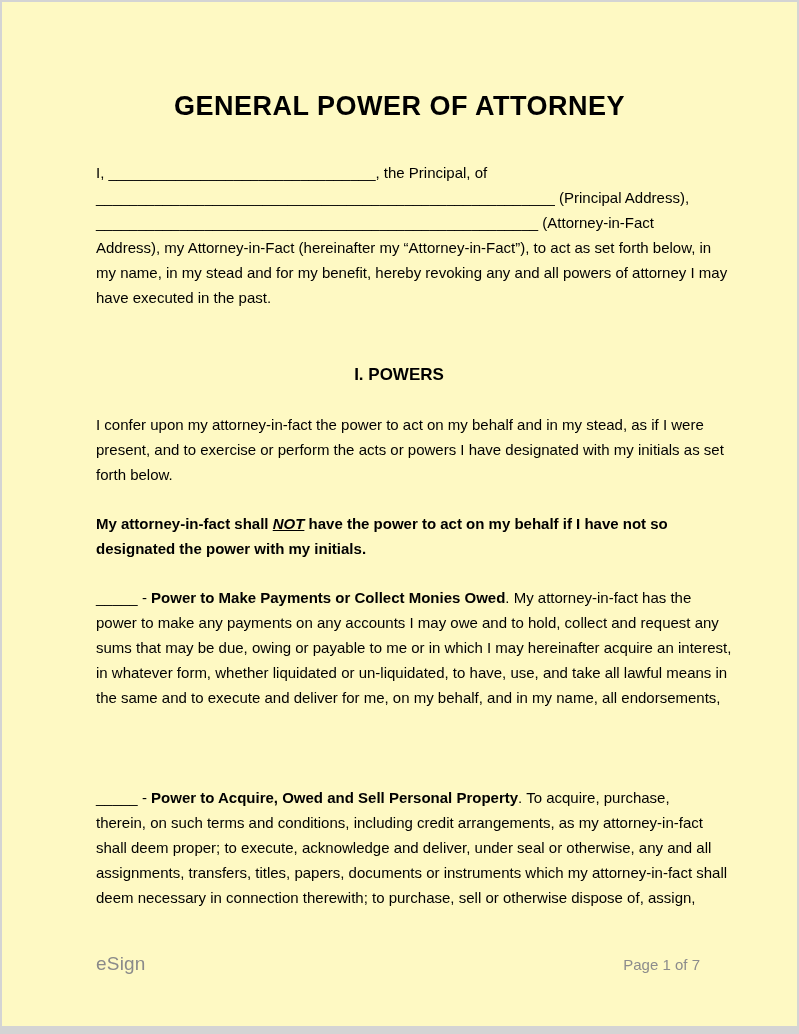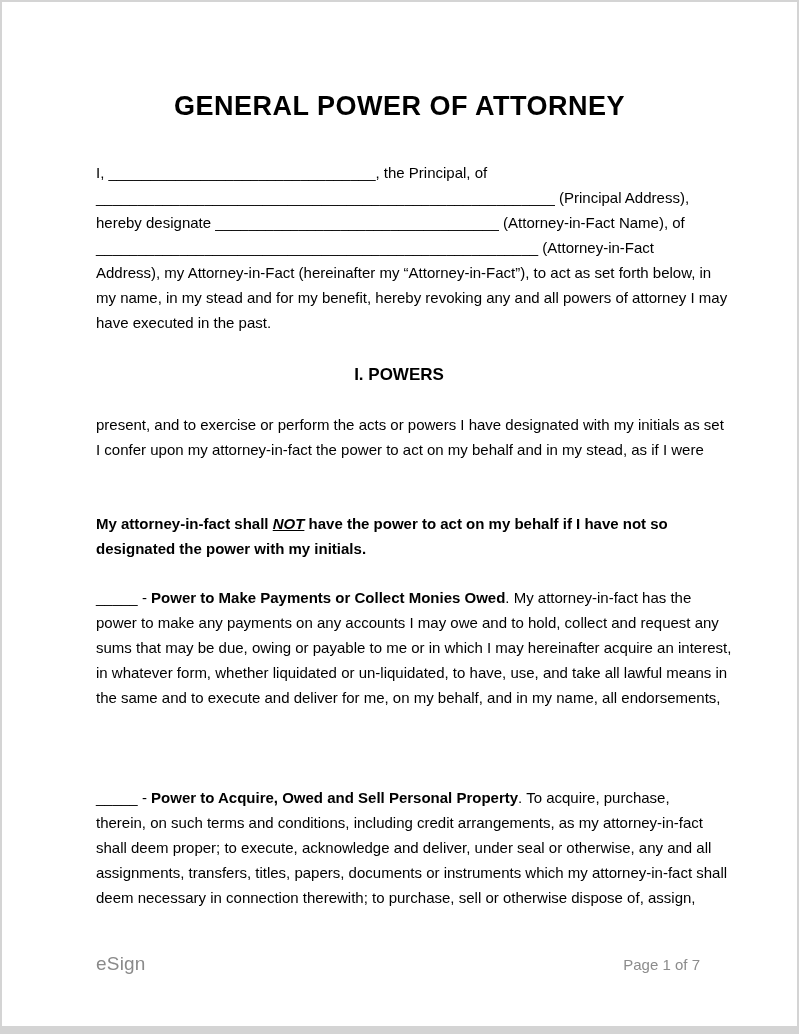--- a/index.html
+++ b/index.html
@@ -6,21 +6,21 @@
   body {
     width: 799px; height: 1034px;
     background: #d4d4d4;
     position: relative;
     overflow: hidden;
     font-family: "Liberation Sans", "DejaVu Sans", sans-serif;
   }
   .page {
     position: absolute;
     left: 2px; top: 2px; right: 2px; bottom: 8px;
-    background: #ffffff;
+    background: #fef9c3;
   }
   .doc-title {
     position: absolute;
     top: 88px; left: 0; right: 0;
     margin: 0;
     text-align: center;
     font-size: 27px;
     font-weight: bold;
     color: #000000;
     letter-spacing: 0.5px;
@@ -66,32 +66,32 @@
 <body>
 
 <div class="page">
 
   <h1 class="doc-title">GENERAL POWER OF ATTORNEY</h1>
 
   <div class="doc-body">
       <div class="block" id="blk-opening">
         <div class="line"><span>I, </span><span>________________________________</span><span>, the Principal, of</span></div>
         <div class="line"><span>_______________________________________________________</span><span> (Principal Address),</span></div>
-        <div class="line"><span>hereby designate </span><span>__________________________________</span><span> (Attorney-in-Fact Name), of</span></div>
         <div class="line"><span>_____________________________________________________</span><span> (Attorney-in-Fact</span></div>
         <div class="line"><span>Address), my Attorney-in-Fact (hereinafter my “Attorney-in-Fact”), to act as set forth below, in</span></div>
         <div class="line"><span>my name, in my stead and for my benefit, hereby revoking any and all powers of attorney I may</span></div>
         <div class="line"><span>have executed in the past.</span></div>
       </div>
       <div class="block center" id="blk-powers-heading">
         <div class="line"><span class="b">I. POWERS</span></div>
       </div>
       <div class="block" id="blk-confer">
+        <div class="line"><span>I confer upon my attorney-in-fact the power to act on my behalf and in my stead, as if I were</span></div>
         <div class="line"><span>present, and to exercise or perform the acts or powers I have designated with my initials as set</span></div>
-        <div class="line"><span>I confer upon my attorney-in-fact the power to act on my behalf and in my stead, as if I were</span></div>
+        <div class="line"><span>forth below.</span></div>
       </div>
       <div class="block" id="blk-no-initials">
         <div class="line"><span class="b">My attorney-in-fact shall </span><span class="b u">NOT</span><span class="b"> have the power to act on my behalf if I have not so</span></div>
         <div class="line"><span class="b">designated the power with my initials.</span></div>
       </div>
       <div class="block" id="blk-power-payments">
         <div class="line"><span>_____</span><span> - </span><span class="b">Power to Make Payments or Collect Monies Owed</span><span>. My attorney-in-fact has the</span></div>
         <div class="line"><span>power to make any payments on any accounts I may owe and to hold, collect and request any</span></div>
         <div class="line"><span>sums that may be due, owing or payable to me or in which I may hereinafter acquire an interest,</span></div>
         <div class="line"><span>in whatever form, whether liquidated or un-liquidated, to have, use, and take all lawful means in</span></div>

